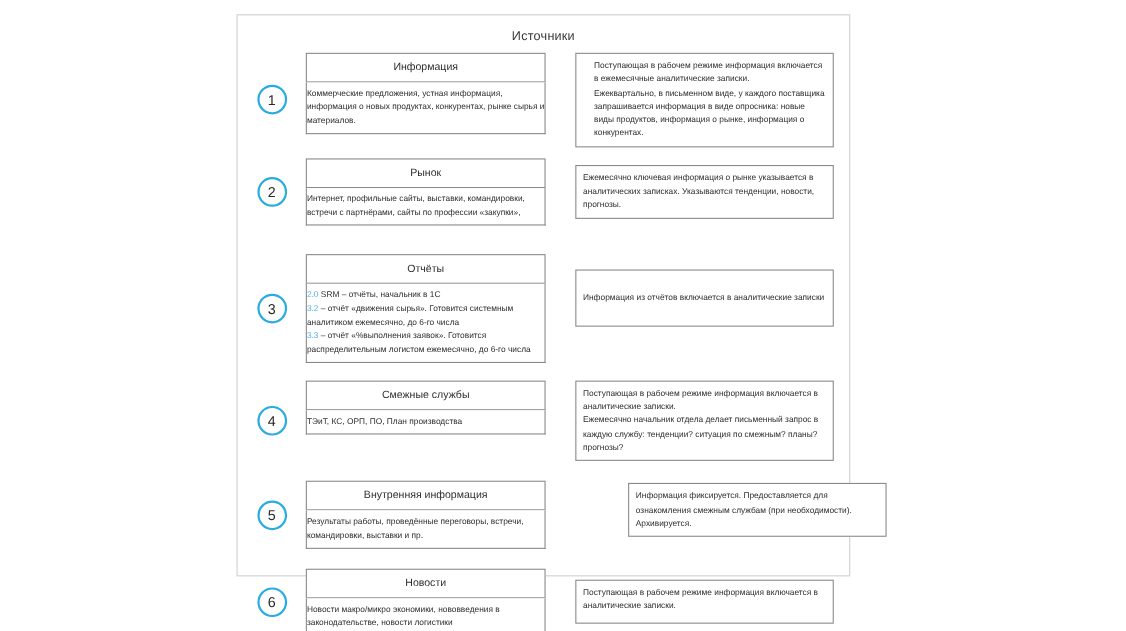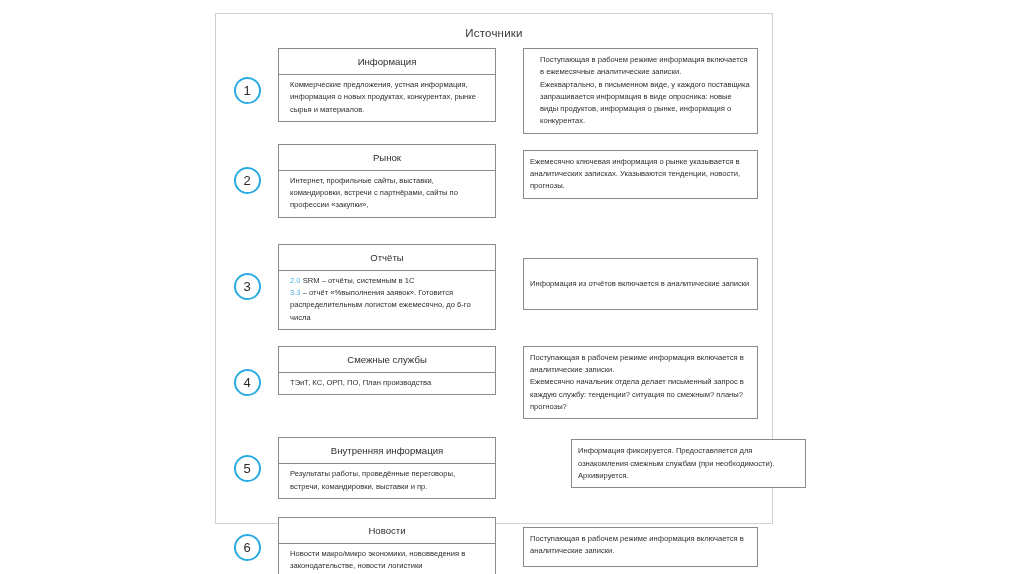--- a/index.html
+++ b/index.html
@@ -101,21 +101,21 @@
     justify-content: center;
   }
 
   .lbox-body {
     border: 1px solid #8a8a8a;
     border-top: none;
     box-sizing: border-box;
     font-size: 7.6px;
     line-height: 1.62;
     color: #2e2e2e;
-    padding: 4px 11px 5px;
+    padding: 4px 0 5px;
     background: #ffffff;
   }
 
   .lbox-body .sub {
     display: block;
   }
   .lbox-body .sub .pfx {
     color: #4fb5e6;
   }
 
@@ -207,21 +207,22 @@
         </div>
       </div>
 
       <div class="row r3">
         <div class="num-cell">
           <div class="num-circle">3</div>
         </div>
         <div class="left-col">
           <div class="lbox-title">Отчёты</div>
           <div class="lbox-body">
-            <span class="sub"><span class="pfx">2.0</span><span> SRM – отчёты, системным в 1С</span></span>
+            <span class="sub"><span class="pfx">2.0</span><span> SRM – отчёты, начальник в 1С</span></span>
+            <span class="sub"><span class="pfx">3.2</span><span> – отчёт «движения сырья». Готовится системным аналитиком ежемесячно, до 6-го числа</span></span>
             <span class="sub"><span class="pfx">3.3</span><span> – отчёт «%выполнения заявок». Готовится распределительным логистом ежемесячно, до 6-го числа</span></span>
           </div>
         </div>
         <div class="gap-col"></div>
         <div class="right-col">
           <div class="rbox centered">
             <p>Информация из отчётов включается в аналитические записки</p>
           </div>
         </div>
       </div>

